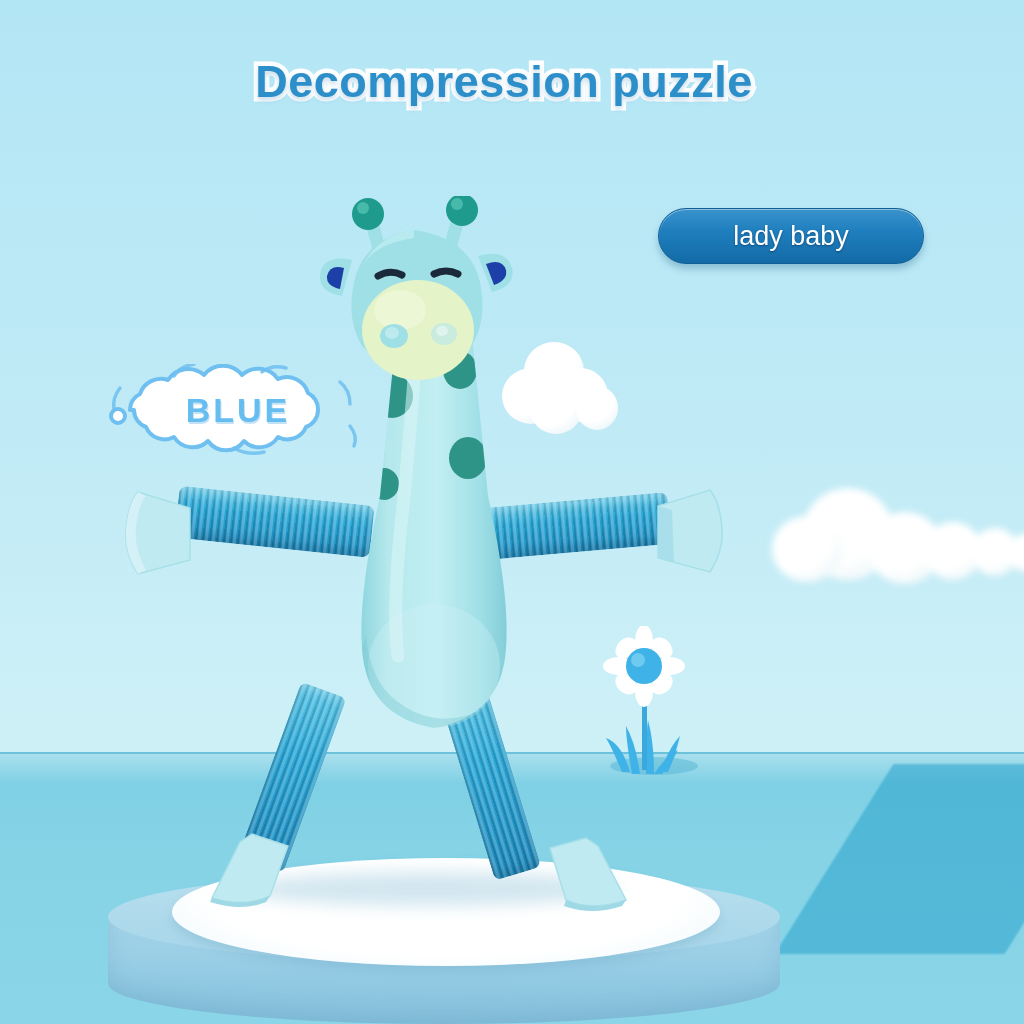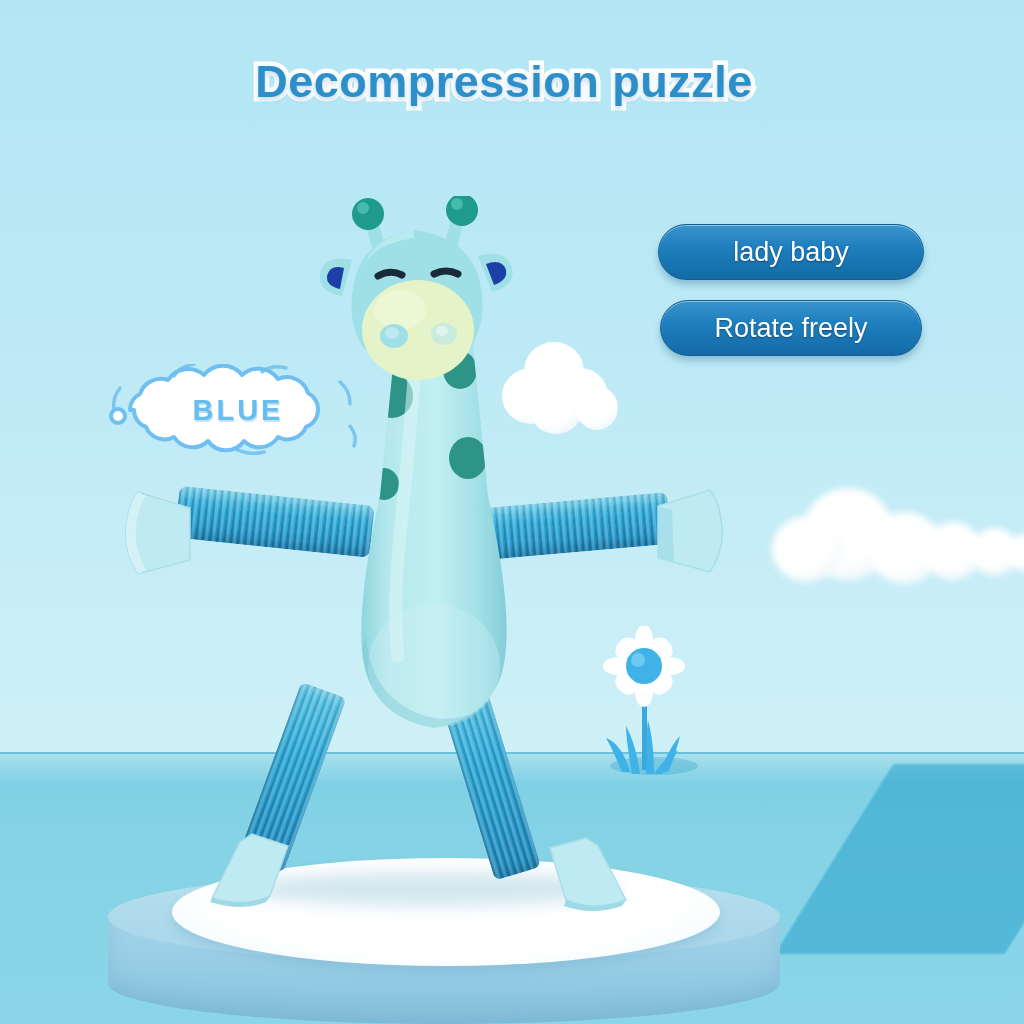--- a/index.html
+++ b/index.html
@@ -58,25 +58,25 @@
     letter-spacing: .5px;
     color: #2d8fc9;
     -webkit-text-stroke: 9px #ffffff;
     paint-order: stroke fill;
     text-shadow: 0 3px 5px rgba(90,150,190,.35);
   }
 
   
   .badges {
     position: absolute;
-    top: 224px;
+    top: 208px;
     left: 652px;
     display: flex;
     flex-direction: column;
-    gap: 20px;
+    gap: 8px;
   }
   .badge {
     position: relative;
     height: 56px;
     border-radius: 28px;
     background: linear-gradient(180deg, #3a93cb 0%, #1f7fbe 40%, #136ba6 100%);
     border: 1px solid #0f5e96;
     box-shadow: 0 5px 7px rgba(50,110,150,.35),
                 inset 0 1px 0 rgba(255,255,255,.45);
     display: flex;
@@ -100,21 +100,21 @@
     width: 262px;
     height: 92px;
   }
   .cc-svg { position: absolute; inset: 0; width: 100%; height: 100%; }
   .cc-text {
     position: absolute;
     inset: 0;
     display: flex;
     align-items: center;
     justify-content: center;
-    font-size: 29px;
+    font-size: 34px;
     font-weight: bold;
     letter-spacing: 3px;
     color: #66bdf0;
     text-shadow: 1px 2px 0 rgba(150,200,235,.55);
     padding-left: 6px;
   }
 
   
   .cloud-mid {
     position: absolute;
@@ -243,23 +243,20 @@
         <path d="M246 62 q8 10 4 20"></path>
       </g>
     </svg>
     <div class="cc-text">BLUE</div>
   </div>
 
   <div class="badges">
     <div class="badge badge-0">
       <span>lady baby</span>
     </div>
-    <div class="badge badge-1">
-      <span>Rotate freely</span>
-    </div>
   </div>
 
   <div class="podium-base"></div>
   <div class="podium-base-top"></div>
   <div class="podium-disc"></div>
 
   <svg style="position:absolute;left:568px;top:626px;width:140px;height:160px;" viewBox="0 0 140 160">
     <ellipse cx="86" cy="140" rx="44" ry="9" fill="#3aa7cc" opacity=".35"></ellipse>
     <g fill="#3fb3e8">
       <path d="M54 146 q-10 -24 -16 -34 q16 6 24 34 z"></path>

